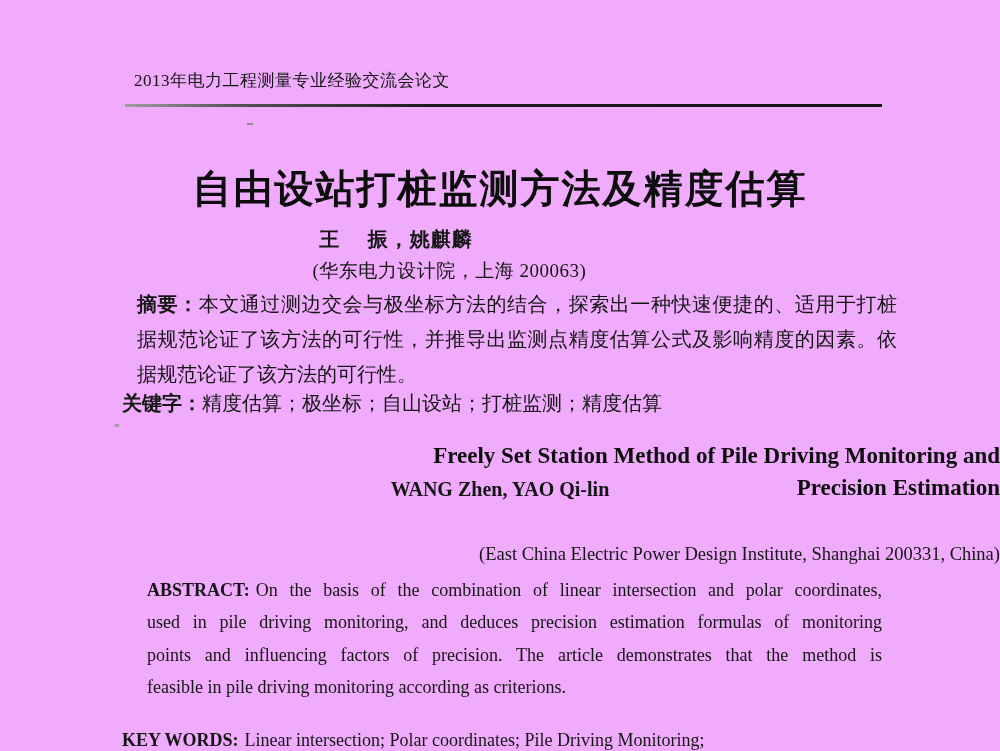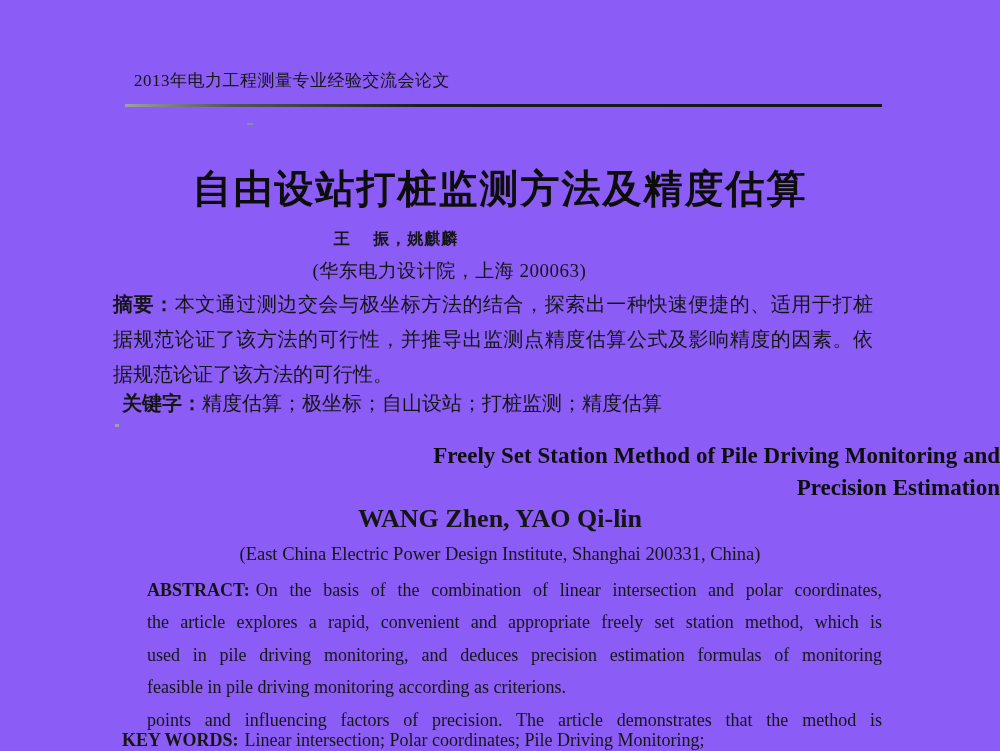--- a/index.html
+++ b/index.html
@@ -7,21 +7,21 @@
     width:1000px; height:751px;
     background:#ffffff;
     font-family:"Liberation Serif", serif;
     color:#151515;
     position:relative;
     overflow:hidden;
     -webkit-font-smoothing:antialiased;
   }
   .page {
     position:absolute; left:0; top:0; width:1000px; height:751px;
-    background:#8b5cf6;
+    background:#f0abfc;
   }
   .abs { position:absolute; }
 
   .header-text {
     left:134px; top:69px; width:600px;
     font-size:17px; letter-spacing:0.5px;
   }
   .rule {
     left:125px; top:104px; width:757px; height:3px;
     background:linear-gradient(90deg,#9f9f9f 0%,#555 14%,#1c1c1c 40%,#141414 100%);
@@ -36,53 +36,53 @@
     font-family:"Liberation Sans", sans-serif;
     font-weight:bold;
     font-size:39px; letter-spacing:2px; line-height:48px;
     color:#0d0d0d;
   }
   .zh-authors {
     left:0; top:226px; width:792px;
     text-align:center;
     font-family:"Liberation Sans", sans-serif;
     font-weight:bold;
-    font-size:16px; letter-spacing:1px; line-height:26px;
+    font-size:20px; letter-spacing:1px; line-height:26px;
   }
   .zh-affiliation {
     left:0; top:258px; width:899px;
     text-align:center;
     font-size:19px; line-height:26px; letter-spacing:0.5px;
   }
 
-  .zh-abstract { left:113px; top:287px; width:760px; }
+  .zh-abstract { left:137px; top:287px; width:760px; }
   .zh-line { font-size:20px; line-height:35px; height:35px; }
   .just { text-align:justify; text-align-last:justify; }
   .zh-label { font-family:"Liberation Sans", sans-serif; font-weight:bold; }
   .zh-keywords {
     left:122px; top:388px; width:760px;
     font-size:20px; line-height:30px;
   }
 
   .en-title {
     left:0; top:440px; width:1000px;
     text-align:right;
     font-weight:bold;
     font-size:23px; line-height:32px;
     color:#0e0e0e;
   }
   .en-authors {
-    left:0; top:506px; width:1000px;
+    left:0; top:476px; width:1000px;
     text-align:center;
     font-weight:bold;
-    font-size:26px; line-height:26px;
+    font-size:20px; line-height:26px;
   }
   .en-affiliation {
     left:0; top:541px; width:1000px;
-    text-align:center;
+    text-align:right;
     font-size:18.5px; line-height:26px;
   }
 
   .en-abstract { left:122px; top:574px; width:760px; }
   .en-line { font-size:18px; line-height:32.4px; height:32.4px;margin-left:25px; }
   .en-label { font-weight:bold; margin-right:6px; }
   .en-keywords {
     left:122px; top:727px; width:770px;
     font-size:18px; line-height:26px;
   }
@@ -111,21 +111,20 @@
 
   <div class="abs en-title">
     <div>Freely Set Station Method of Pile Driving Monitoring and</div>
     <div>Precision Estimation</div>
   </div>
   <div class="abs en-authors">WANG Zhen, YAO Qi-lin</div>
   <div class="abs en-affiliation">(East China Electric Power Design Institute, Shanghai 200331, China)</div>
 
   <div class="abs en-abstract">
     <div class="en-line just"><span class="en-label">ABSTRACT:</span><span>On the basis of the combination of linear intersection and polar coordinates,</span></div>
-    <div class="en-line just">the article explores a rapid, convenient and appropriate freely set station method, which is</div>
     <div class="en-line just">used in pile driving monitoring, and deduces precision estimation formulas of monitoring</div>
+    <div class="en-line just">points and influencing factors of precision. The article demonstrates that the method is</div>
     <div class="en-line">feasible in pile driving monitoring according as criterions.</div>
-    <div class="en-line just">points and influencing factors of precision. The article demonstrates that the method is</div>
   </div>
 
   <div class="abs en-keywords"><span class="en-label">KEY WORDS:</span><span>Linear intersection; Polar coordinates; Pile Driving Monitoring;</span></div>
 
 </div>
 
 </body></html>

